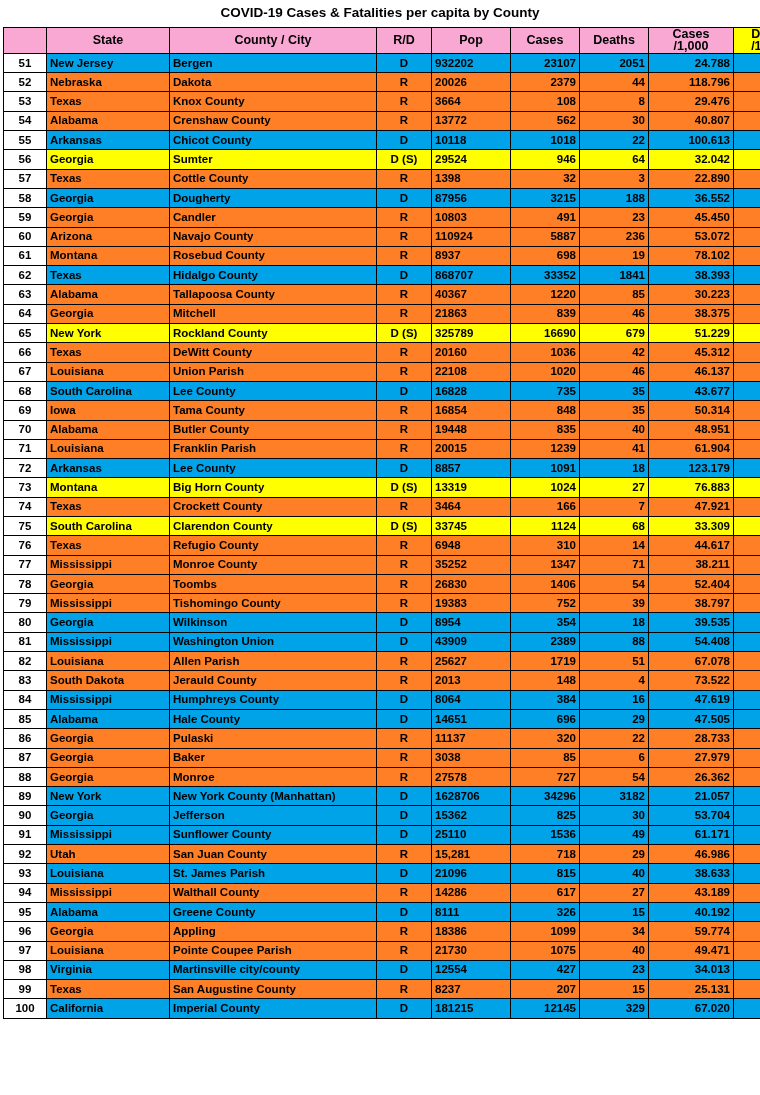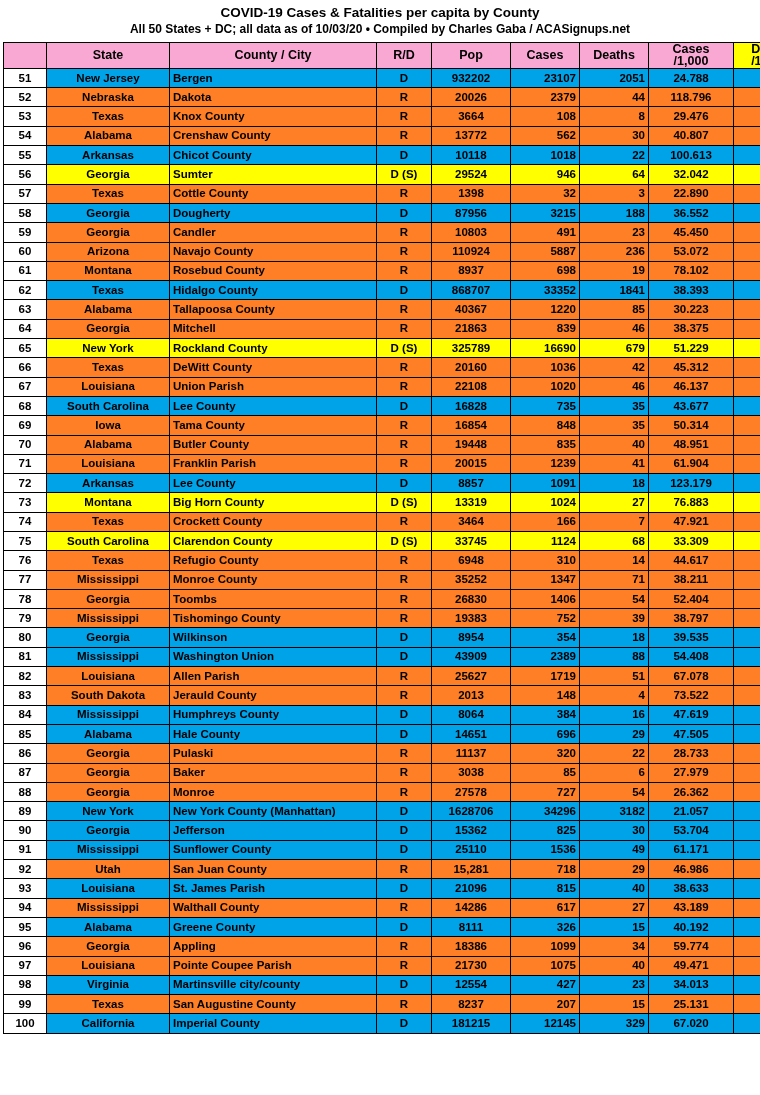--- a/index.html
+++ b/index.html
@@ -47,27 +47,27 @@
     font-weight: bold;
     text-align: center;
     background: #f9a8d4;
     font-size: 12.5px;
     height: 26px;
   }
   th.h-deaths {
     background: #ffff00;
   }
   .col-rank  { width: 36px;  text-align: center; font-weight: bold; }
-  .col-state { width: 116px; text-align: center; font-weight: bold;}
+  .col-state { width: 116px; text-align: left; font-weight: bold;}
   .col-county{ width: 200px; font-weight: bold;}
   .col-rd    { width: 48px;  text-align: center; font-weight: bold;}
-  .col-pop   { width: 72px;  text-align: center; font-weight: bold;}
+  .col-pop   { width: 72px;  text-align: left; font-weight: bold;}
   .col-cases { width: 62px;  text-align: right; font-weight: bold;}
   .col-deaths{ width: 62px;  text-align: right; font-weight: bold;}
-  .col-cases1k { width: 78px; text-align: center; font-weight: bold;}
+  .col-cases1k { width: 78px; text-align: right; font-weight: bold;}
   .col-deaths10k { width: 70px; text-align: right; font-weight: bold;}
 
   thead .col-rank, thead .col-state, thead .col-county, thead .col-rd,
   thead .col-pop, thead .col-cases, thead .col-deaths,
   thead .col-cases1k, thead .col-deaths10k {
     text-align: center;
   }
 
   tbody tr td.col-rank {
     background: #ffffff;
@@ -85,21 +85,20 @@
     font-size: 12.5px;
   }
 </style>
 </head>
 <body>
 
 <div class="page">
 
   <div class="title-block">
     <div class="title-line1">COVID-19 Cases &amp; Fatalities per capita by County</div>
-    <div class="title-line2">All 50 States + DC; all data as of 10/03/20  •  Compiled by Charles Gaba / ACASignups.net</div>
   </div>
 
   <table class="data">
     <thead>
       <tr>
         <th class="col-rank"></th>
         <th class="col-state">State</th>
         <th class="col-county">County / City</th>
         <th class="col-rd">R/D</th>
         <th class="col-pop">Pop</th>

